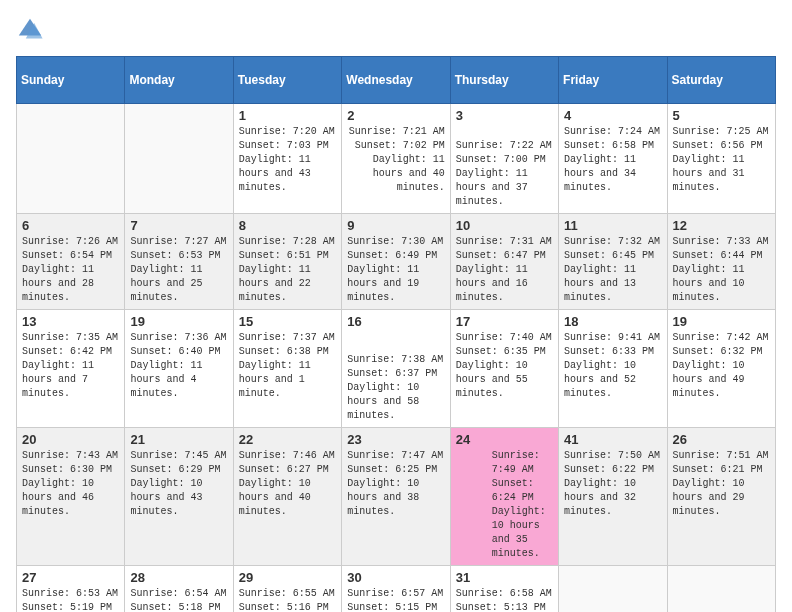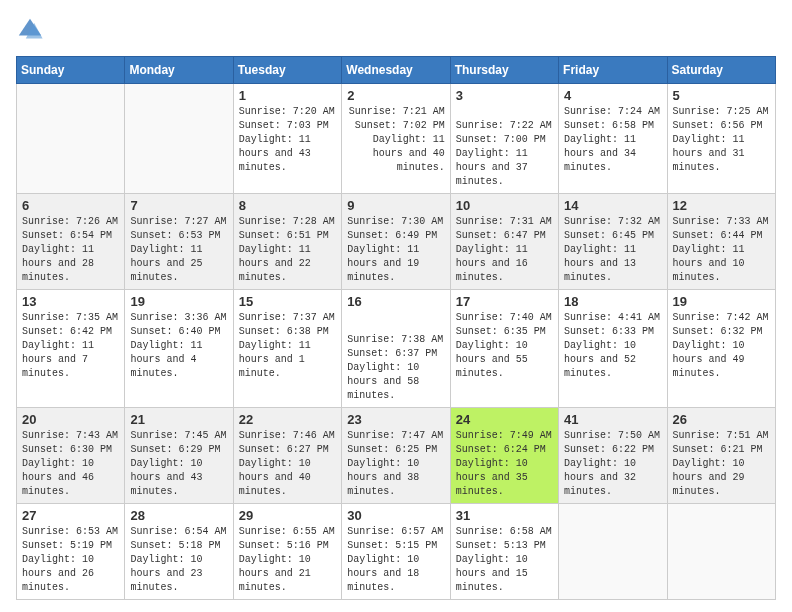--- a/index.html
+++ b/index.html
@@ -48,21 +48,21 @@
       color: #555;
     }
     .calendar {
       width: 100%;
       border-collapse: collapse;
       font-size: 11px;
     }
     .calendar th {
       background-color: #3a7abf;
       color: #fff;
-      padding: 6px 4px;
+      padding: 16px 4px;
       text-align: left;
       font-size: 12px;
       font-weight: bold;
       border: 1px solid #2a60a0;
     }
     .calendar td {
       border: 1px solid #ccc;
       vertical-align: top;
       padding: 4px 5px;
       width: 108px;
@@ -176,42 +176,42 @@
 Sunset: 6:49 PM
 Daylight: 11 hours and 19 minutes.</div>
         </td>
         <td style="background-color: rgb(240, 240, 240);">
           <div class="day-number">10</div>
           <div class="day-info" style="white-space: pre-line;">Sunrise: 7:31 AM
 Sunset: 6:47 PM
 Daylight: 11 hours and 16 minutes.</div>
         </td>
         <td style="background-color: rgb(240, 240, 240);">
-          <div class="day-number">14</div>
+          <div class="day-number">11</div>
           <div class="day-info" style="white-space: pre-line;">Sunrise: 7:32 AM
 Sunset: 6:45 PM
 Daylight: 11 hours and 13 minutes.</div>
         </td>
         <td style="background-color: rgb(240, 240, 240);">
           <div class="day-number">12</div>
           <div class="day-info" style="white-space: pre-line;">Sunrise: 7:33 AM
 Sunset: 6:44 PM
 Daylight: 11 hours and 10 minutes.</div>
         </td>
       </tr>
       <tr>
         <td>
           <div class="day-number">13</div>
           <div class="day-info" style="white-space: pre-line;">Sunrise: 7:35 AM
 Sunset: 6:42 PM
 Daylight: 11 hours and 7 minutes.</div>
         </td>
         <td>
           <div class="day-number">19</div>
-          <div class="day-info" style="white-space: pre-line;">Sunrise: 3:36 AM
+          <div class="day-info" style="white-space: pre-line;">Sunrise: 7:36 AM
 Sunset: 6:40 PM
 Daylight: 11 hours and 4 minutes.</div>
         </td>
         <td>
           <div class="day-number">15</div>
           <div class="day-info" style="white-space: pre-line;">Sunrise: 7:37 AM
 Sunset: 6:38 PM
 Daylight: 11 hours and 1 minute.</div>
         </td>
         <td>
@@ -221,21 +221,21 @@
 Daylight: 10 hours and 58 minutes.</div>
         </td>
         <td>
           <div class="day-number">17</div>
           <div class="day-info" style="white-space: pre-line;">Sunrise: 7:40 AM
 Sunset: 6:35 PM
 Daylight: 10 hours and 55 minutes.</div>
         </td>
         <td>
           <div class="day-number">18</div>
-          <div class="day-info" style="white-space: pre-line;">Sunrise: 4:41 AM
+          <div class="day-info" style="white-space: pre-line;">Sunrise: 9:41 AM
 Sunset: 6:33 PM
 Daylight: 10 hours and 52 minutes.</div>
         </td>
         <td>
           <div class="day-number">19</div>
           <div class="day-info" style="white-space: pre-line;">Sunrise: 7:42 AM
 Sunset: 6:32 PM
 Daylight: 10 hours and 49 minutes.</div>
         </td>
       </tr>
@@ -257,23 +257,23 @@
           <div class="day-info" style="white-space: pre-line;">Sunrise: 7:46 AM
 Sunset: 6:27 PM
 Daylight: 10 hours and 40 minutes.</div>
         </td>
         <td style="background-color: rgb(240, 240, 240); margin-top: 23px;">
           <div class="day-number">23</div>
           <div class="day-info" style="white-space: pre-line;">Sunrise: 7:47 AM
 Sunset: 6:25 PM
 Daylight: 10 hours and 38 minutes.</div>
         </td>
-        <td style="background-color: #bef264;">
+        <td style="background-color: #f9a8d4;">
           <div class="day-number">24</div>
-          <div class="day-info" style="white-space: pre-line;">Sunrise: 7:49 AM
+          <div class="day-info" style="white-space: pre-line; margin-left: 36px;">Sunrise: 7:49 AM
 Sunset: 6:24 PM
 Daylight: 10 hours and 35 minutes.</div>
         </td>
         <td style="background-color: rgb(240, 240, 240);">
           <div class="day-number">41</div>
           <div class="day-info" style="white-space: pre-line;">Sunrise: 7:50 AM
 Sunset: 6:22 PM
 Daylight: 10 hours and 32 minutes.</div>
         </td>
         <td style="background-color: rgb(240, 240, 240);">

